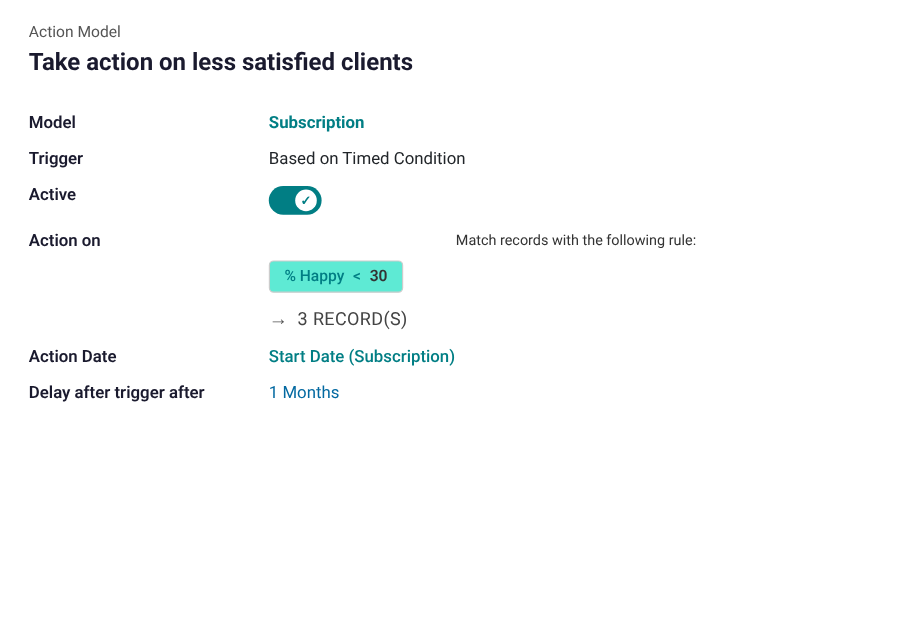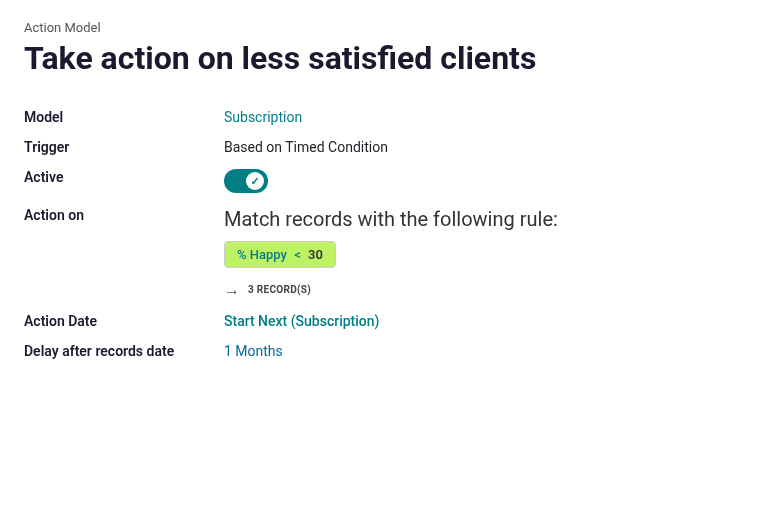--- a/index.html
+++ b/index.html
@@ -17,21 +17,21 @@
       min-height: 532px;
     }
 
     .action-name-label {
       font-size: 13px;
       color: #555;
       margin-bottom: 4px;
     }
 
     .action-title {
-      font-size: 32px;
+      font-size: 20px;
       font-weight: 700;
       color: #1a1a2e;
       margin-bottom: 24px;
       line-height: 1.2;
     }
 
     .form-table {
       width: 100%;
       border-collapse: collapse;
     }
@@ -56,21 +56,21 @@
 
     .form-table td.value-cell {
       font-size: 14px;
       color: #212529;
       padding-top: 8px;
     }
 
     .teal-link {
       color: #017e84;
       text-decoration: none;
-      font-weight: 400;
+      font-weight: 700;
     }
 
     
     .toggle-container {
       display: inline-flex;
       align-items: center;
     }
 
     .toggle {
       width: 44px;
@@ -103,21 +103,21 @@
     }
 
     
     .rule-badge {
       display: inline-block;
       border: 1px solid #ccc;
       border-radius: 4px;
       padding: 5px 12px;
       font-size: 13px;
       color: #333;
-      background: #bef264;
+      background: #5eead4;
       margin-top: 4px;
     }
 
     .rule-badge .rule-field {
       color: #017e84;
       font-weight: 500;
     }
 
     .rule-badge .rule-operator {
       color: #017e84;
@@ -138,43 +138,44 @@
       gap: 8px;
     }
 
     .arrow-icon {
       color: #555;
       font-size: 16px;
       font-weight: bold;
     }
 
     .records-text {
-      font-size: 10px;
-      font-weight: 700;
+      font-size: 15px;
+      font-weight: 400;
       color: #444;
       letter-spacing: 0.3px;
     }
 
     .trigger-date-value {
       color: #017e84;
       font-weight: 500;
     }
 
     .delay-value {
       color: #0369a1;
     }
 
     .apply-on-cell {
       padding-top: 8px;
     }
 
     .apply-on-desc {
-      font-size: 20px;
+      font-size: 12px;
       color: #333;
       margin-bottom: 6px;
+      text-align: center;
     }
   </style>
 </head>
 <body>
 
 <p class="action-name-label">Action Model</p>
 <h1 class="action-title">Take action on less satisfied clients</h1>
 
 <table class="form-table">
   <tbody>
@@ -216,26 +217,26 @@
         <div class="records-row">
           <span class="arrow-icon">→</span>
           <span class="records-text">3 RECORD(S)</span>
         </div>
       </td>
     </tr>
 
     <tr>
       <td class="label-cell">Action Date</td>
       <td class="value-cell">
-        <span class="trigger-date-value">Start Next (Subscription)</span>
-      </td>
-    </tr>
-
-    <tr>
-      <td class="label-cell">Delay after records date</td>
+        <span class="trigger-date-value">Start Date (Subscription)</span>
+      </td>
+    </tr>
+
+    <tr>
+      <td class="label-cell">Delay after trigger after</td>
       <td class="value-cell">
         <span class="delay-value">1 Months</span>
       </td>
     </tr>
 
 
   </tbody>
 </table>
 
 </body></html>

